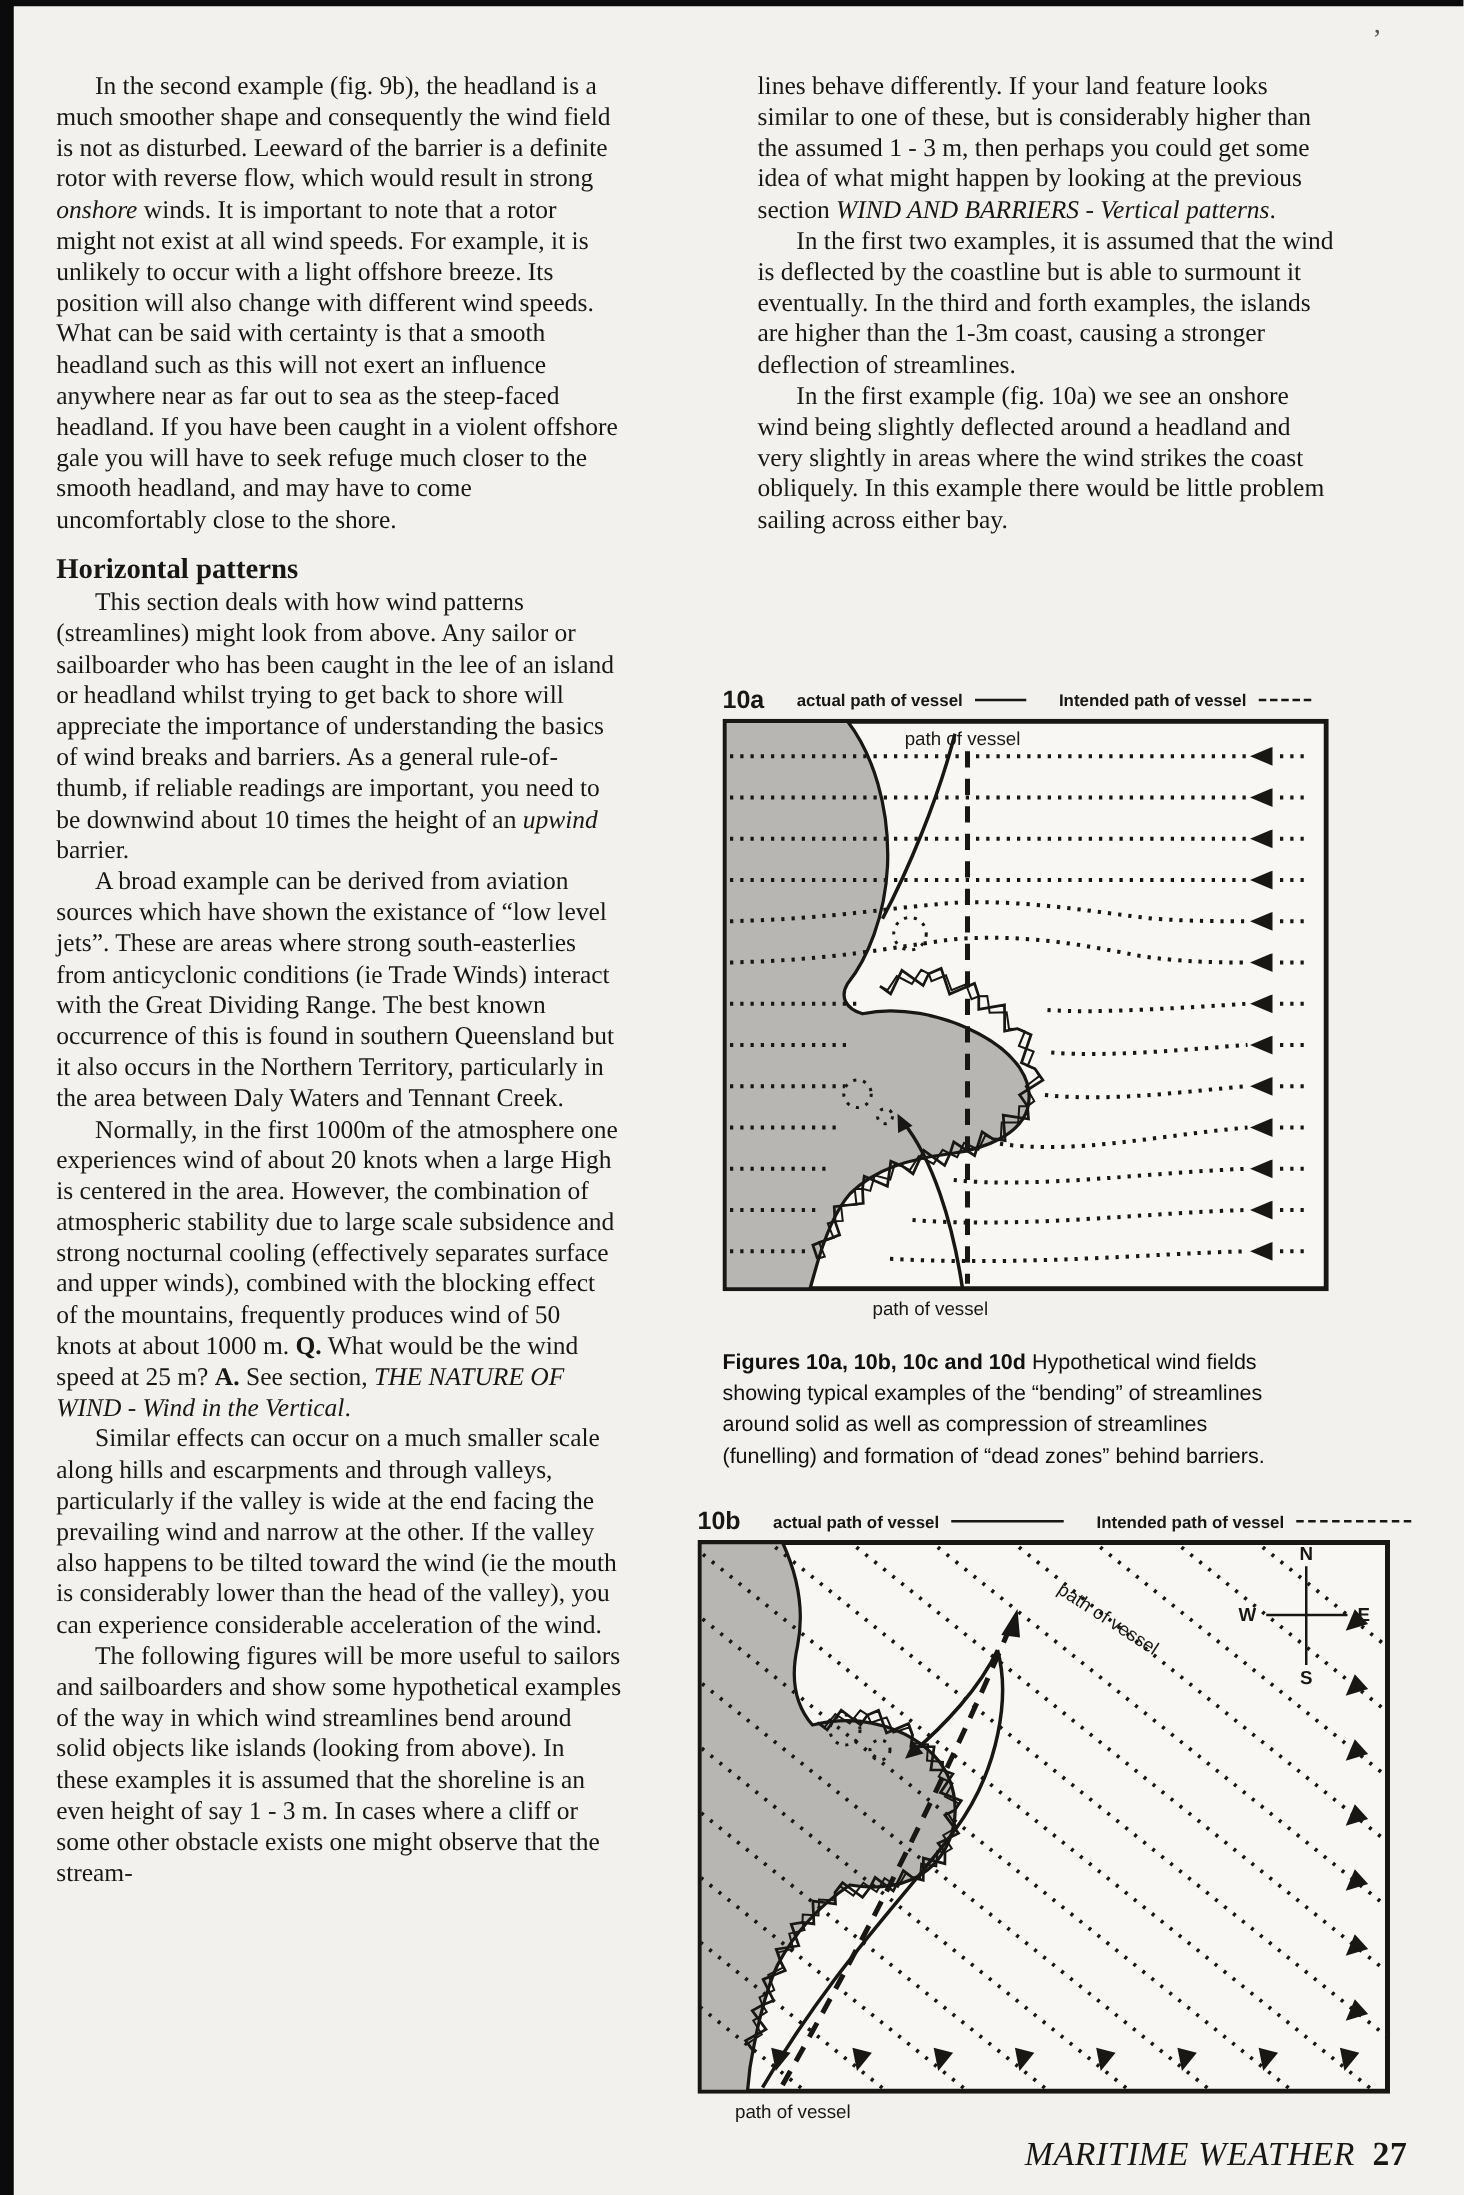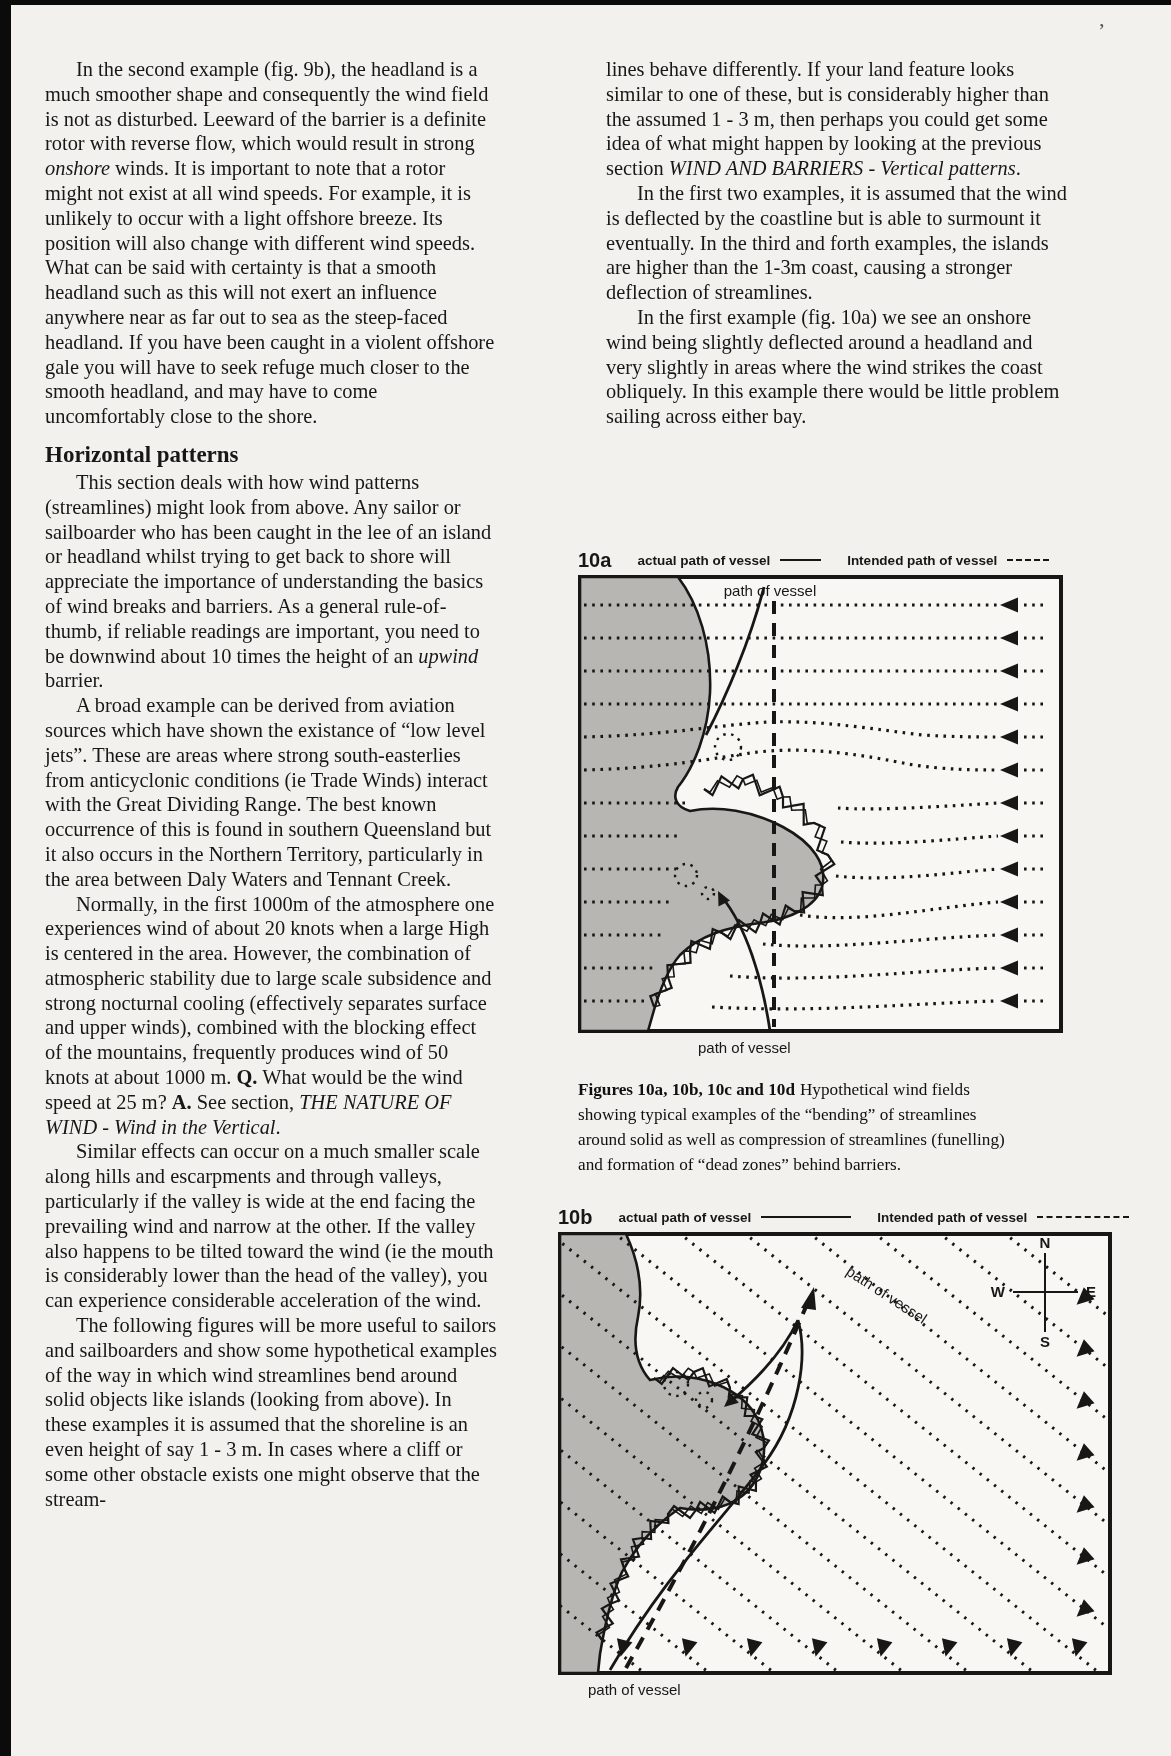--- a/index.html
+++ b/index.html
@@ -41,21 +41,21 @@
   .rule-dashed{display:inline-block;width:92px;border-top:2.2px dashed var(--ink);margin:0 0 0 10px;}
   .fig svg{display:block;}
   .fig-bottom-label{
     font-family:"Liberation Sans", sans-serif;
     font-size:15px;margin-top:6px;color:var(--ink);
   }
   .fig10a .fig-bottom-label{margin-left:120px;}
   .fig10b .fig-bottom-label{margin-left:30px;}
   .caption{
     position:absolute;left:578px;top:1077px;width:434px;
-    font-family:Liberation Serif, serif;
+    font-family:Liberation Sans, sans-serif;
     font-size:17.2px;line-height:25px;color:#101010;
   }
   .caption .cap-b{font-weight:bold;margin-right:5px;}
   .footer{
     position:absolute;top:1708px;right:45px;
     font-size:27px;font-style:italic;letter-spacing:0.5px;
     white-space:nowrap;
   }
   .footer .pageno{font-style:normal;font-weight:bold;margin-left:14px;}
   
@@ -240,13 +240,16 @@
         <text class="compass-label" x="487" y="16" text-anchor="middle">N</text>
         <text class="compass-label" x="487" y="115" text-anchor="middle">S</text>
         <text class="compass-label" x="447" y="65" text-anchor="end">W</text>
         <text class="compass-label" x="528" y="65" text-anchor="start">E</text>
       </g>
       <text class="svg-label" x="0" y="0" transform="translate(287,42) rotate(33)">path of vessel</text>
     </svg>
     <div class="fig-bottom-label">path of vessel</div>
   </div>
 
+  <div class="footer">
+    <span>MARITIME WEATHER</span><span class="pageno">27</span>
+  </div>
 </div>
 
 </body></html>

